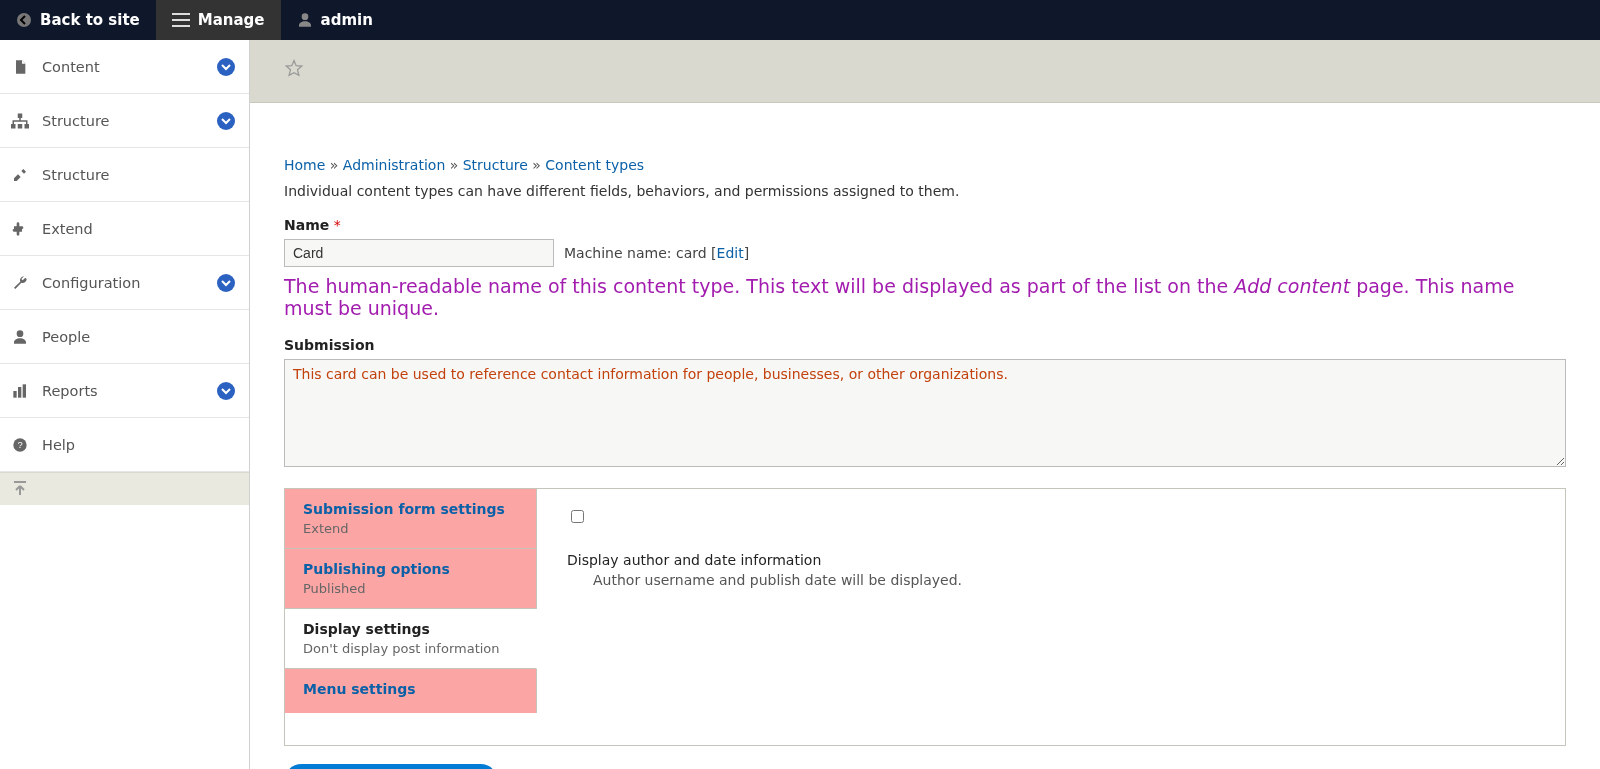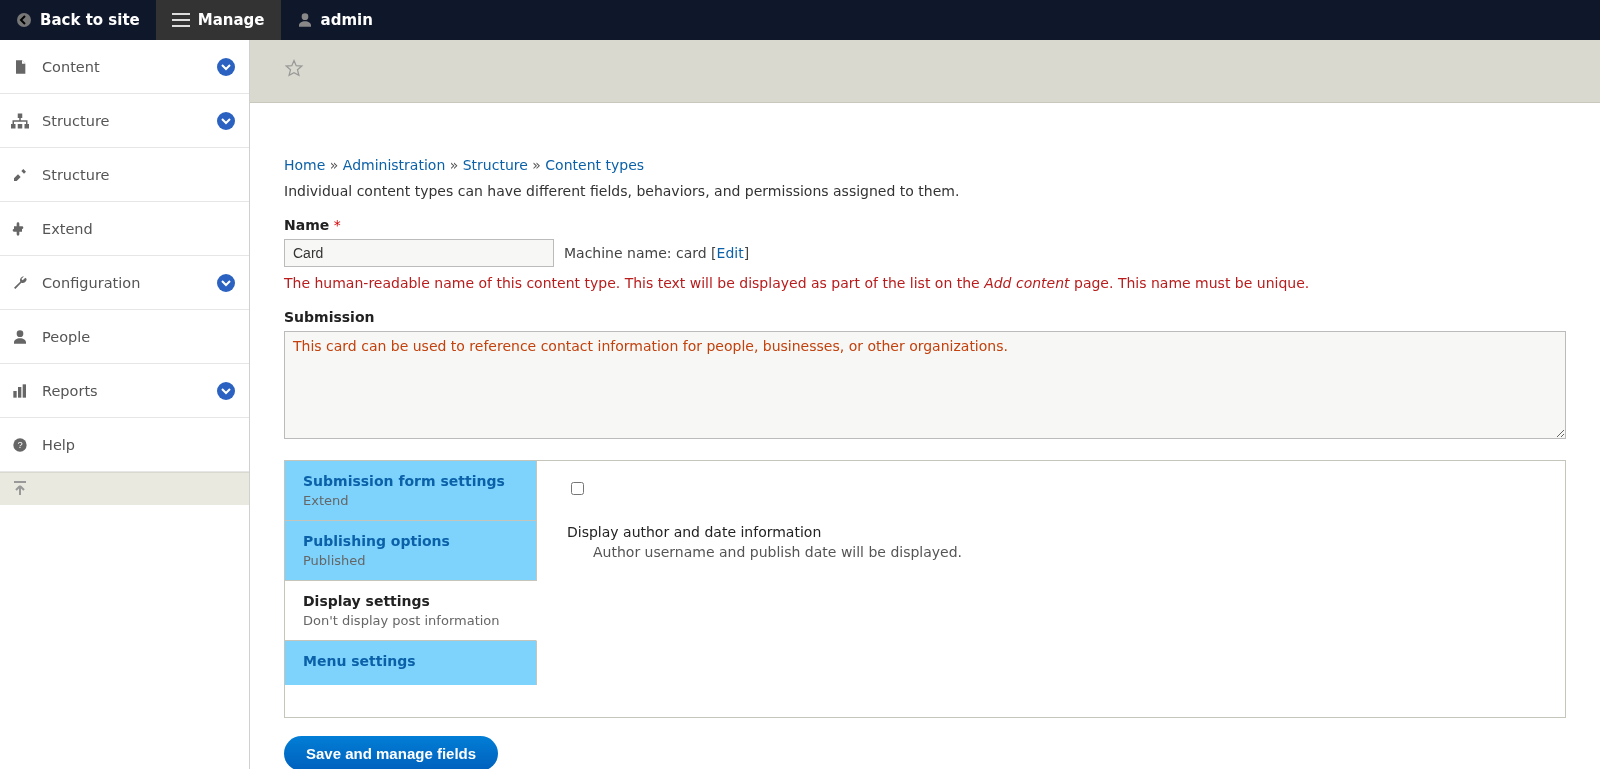--- a/index.html
+++ b/index.html
@@ -91,21 +91,21 @@
   .name-row { display:flex; align-items:center; gap:10px; margin-top:6px;}
   input[type=text].name-input {
     width:270px; padding:5px 8px;
     border:1px solid #bbb; background:#f7f7f5;
     font-size:14px; color:#333;
   }
   .machine {
     font-size:14px; color:#444;
   }
   .machine a { color:#0b61a8; text-decoration:none;}
-  .help-text { color:#b91c1c; font-size:14px; margin-top:8px;}
+  .help-text { color:#a21caf; font-size:19px; margin-top:8px;}
   .help-text i { font-style:italic;}
   textarea.desc {
     width:100%;
     margin-top:6px;
     height:108px;
     padding:6px 8px;
     border:1px solid #bbb;
     background:#f7f7f5;
     resize:both;
     font-family:inherit;
@@ -118,21 +118,21 @@
     margin-top:18px;
     border:1px solid #c5c5bc;
     display:flex;
     background:#fff;
   }
   .tabs-col { width:252px; background:#fff;}
   .vtab {
     border-right:1px solid #c5c5bc;
     border-bottom:1px solid #c5c5bc;
     padding:12px 18px;
-    background:#7dd3fc;
+    background:#fca5a5;
     cursor:pointer;
   }
   .vtab .ttitle { color:#0b61a8; font-weight:bold; font-size:14px;}
   .vtab .tdesc { color:#666; font-size:13px; margin-top:4px;}
   .vtab.active {
     background:#fff; border-right:1px solid #fff;
   }
   .vtab.active .ttitle { color:#222; }
   .vtab.last { border-bottom:none;}
   .tab-content {

